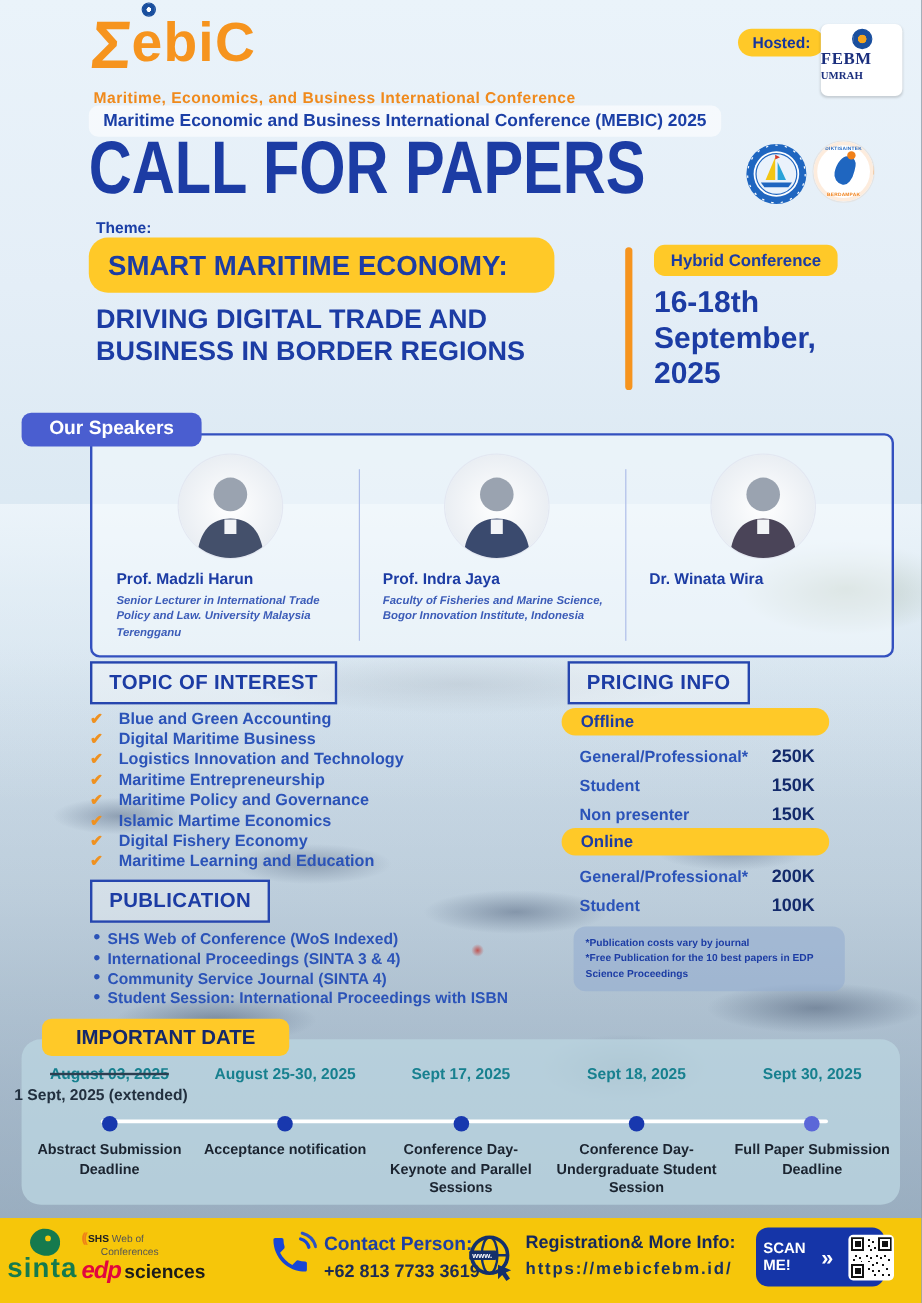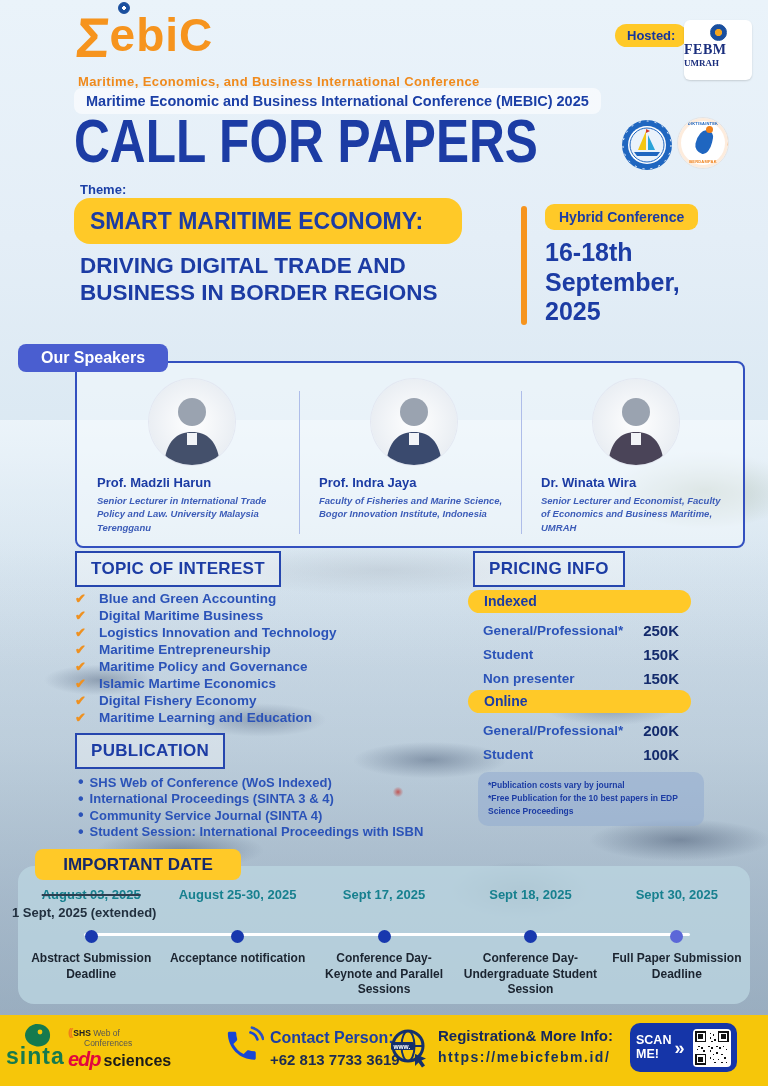--- a/index.html
+++ b/index.html
@@ -124,21 +124,21 @@
   .edp-sciences{ font-size:16px; font-weight:800; color:#1b1b1b; margin-left:3px; }
   .phone-icon{ position:absolute; left:222px; top:1026px; }
   .contact-text{ position:absolute; left:270px; top:1029px; }
   .contact-label{ font-size:16px; font-weight:800; color:#1d3fa4; }
   .contact-phone{ font-size:15px; font-weight:800; color:#1c2b52; margin-top:4px; }
   .globe-icon{ position:absolute; left:388px; top:1027px; }
   .reg-text{ position:absolute; left:438px; top:1027px; }
   .reg-label{ font-size:15px; font-weight:800; color:#14275c; }
   .reg-url{ font-size:14px; font-weight:700; color:#16305f; letter-spacing:1.5px; margin-top:5px; }
   .scan-box{ position:absolute; left:630px; top:1023px; width:107px; height:49px; background:#1535a8; border-radius:10px;
-    display:flex; align-items:center; padding:0 6px; gap:3px; }
+    display:flex; align-items:center; padding:0 6px; gap:13px; }
   .scan-text{ color:#fff; font-size:12.5px; font-weight:800; line-height:1.1; }
   .scan-arrows{ color:#fff; font-size:18px; font-weight:800; line-height:1; }
   .qr{ width:38px; height:38px; background:#fff; border-radius:4px; padding:2px; margin-left:auto; }
 </style>
 </head>
 <body>
 
 <div class="poster">
   <div class="photo-layer"></div>
 
@@ -213,21 +213,20 @@
     </div>
     <div class="spk-col">
       <div class="avatar">
         <svg viewBox="0 0 86 86">
             <circle cx="43" cy="33" r="14" fill="#9aa3b0"></circle>
             <path d="M15 86 C17 62 28 53 43 53 C58 53 69 62 71 86 Z" fill="#4a4458"></path>
             <path d="M38 54 h10 v12 h-10 z" fill="#f2f4f7"></path>
           </svg>
       </div>
       <div class="spk-name">Dr. Winata Wira</div>
-      <div class="spk-title">Senior Lecturer and Economist, Faculty of Economics and Business Maritime, UMRAH</div>
     </div>
   </div>
 
   <div class="box-heading" style="left:75px; top:551px;">TOPIC OF INTEREST</div>
   <div class="topic-list">
     <div class="topic-row">
         <span class="chk">✔</span>
         <span class="topic-label">Blue and Green Accounting</span>
       </div>
     <div class="topic-row">
@@ -254,21 +253,21 @@
         <span class="chk">✔</span>
         <span class="topic-label">Digital Fishery Economy</span>
       </div>
     <div class="topic-row">
         <span class="chk">✔</span>
         <span class="topic-label">Maritime Learning and Education</span>
       </div>
   </div>
 
   <div class="box-heading" style="left:473px; top:551px;">PRICING INFO</div>
-  <div class="price-pill" style="top:590px;">Indexed</div>
+  <div class="price-pill" style="top:590px;">Offline</div>
   <div class="price-rows" style="top:618px;">
     <div class="price-row">
         <span class="price-label">General/Professional*</span>
         <span class="price-value">250K</span>
       </div>
     <div class="price-row">
         <span class="price-label">Student</span>
         <span class="price-value">150K</span>
       </div>
     <div class="price-row">

